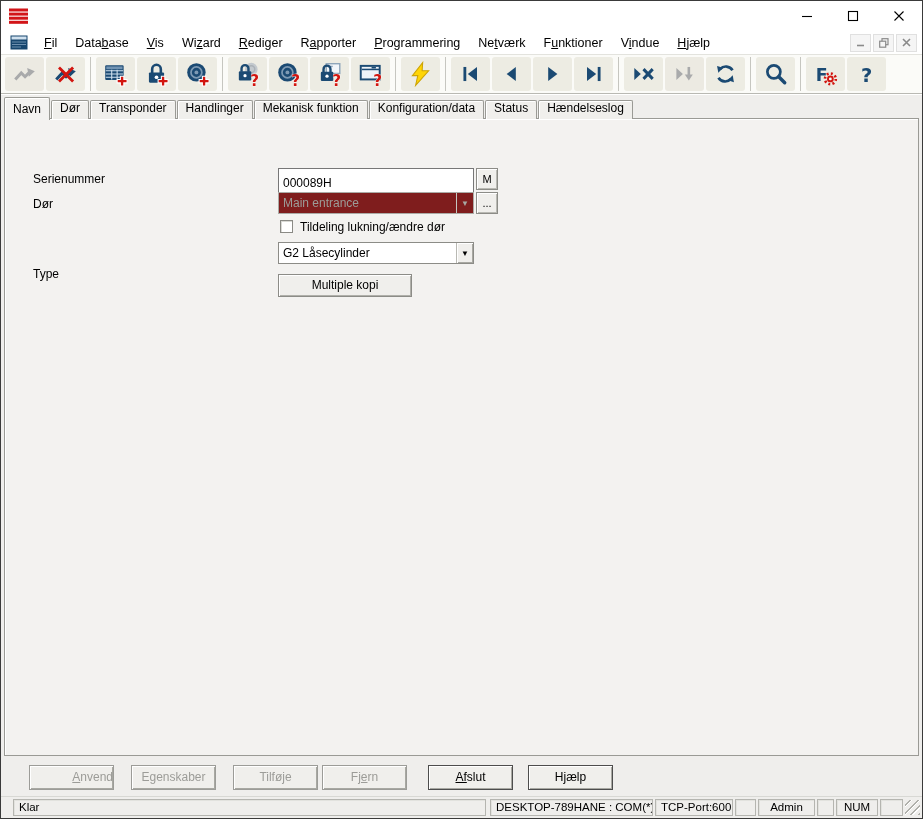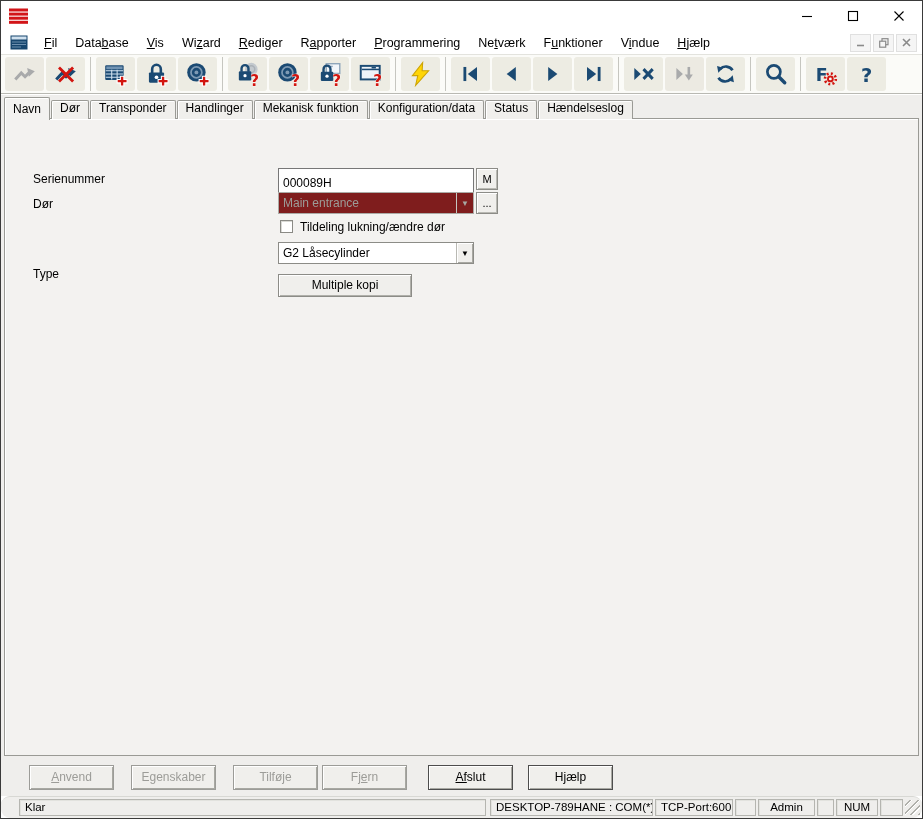--- a/index.html
+++ b/index.html
@@ -51,21 +51,21 @@
   .checkbox { position:absolute; width:13px; height:13px; background:#fff; border:1px solid #8a8a85; box-shadow:inset 1px 1px 0 #d9d9d4; }
   .push-btn { position:absolute; height:23px; background:#f0efec; border:1px solid #8c8c87; box-shadow:inset 1px 1px 0 #fff, inset -1px -1px 0 #b0b0aa; font-family:inherit; font-size:12px; text-align:center; }
 
   
   .footerband { position:absolute; left:0; right:0; bottom:0; height:39px; }
   .dlg-btn { position:absolute; top:8px; width:85px; height:25px; font-family:inherit; font-size:12px; text-align:center; line-height:23px; background:#f0efec; border:1px solid #4d4d4d; box-shadow:inset 1px 1px 0 #fff, inset -1px -1px 0 #a8a8a2; }
   .dlg-btn.disabled { color:#9c9c98; border-color:#9c9c98; }
   .dlg-btn u { text-decoration:underline; }
 
   
-  .statusbar { position:absolute; left:0; right:0; bottom:0; height:22px; background:#efeeec; border-top:1px solid #d8d8d4; display:flex; align-items:center; padding:2px 2px 2px 18px; font-size:11.5px;border-radius:9px; }
+  .statusbar { position:absolute; left:0; right:0; bottom:0; height:22px; background:#efeeec; border-top:1px solid #d8d8d4; display:flex; align-items:center; padding:2px 2px 2px 12px; font-size:11.5px; }
   .sb-panel { height:17px; line-height:15px; border:1px solid #b5b5b0; box-shadow:inset 1px 1px 0 #e2e2de; background:#efeeec; padding:0 5px; white-space:nowrap; overflow:hidden; }
   .sb-left { flex:1; margin-right:2px; }
   .sb-right { margin-left:2px; text-align:center; }
   .sb-grip { width:15px; height:15px; margin-left:2px; background:
     repeating-linear-gradient(135deg, transparent 0 3px, #b0b0ab 3px 4.5px, #fff 4.5px 5.5px); }
 </style>
 </head>
 <body>
 
 <svg width="0" height="0" style="position:absolute">
@@ -387,21 +387,21 @@
       <span class="fld-label" style="left:28px; top:148px;">Type</span>
       <div class="combo enabled" style="left:273px; top:123px;">
         <span class="val">G2 Låsecylinder</span>
         <span class="arrow">▼</span>
       </div>
 
       <div class="push-btn" style="left:273px; top:155px; width:134px; line-height:21px;">Multiple kopi</div>
     </div>
 
     <div class="footerband" id="footerband">
-        <div class="dlg-btn disabled" style="left:28px;"><u>A</u>nvend</div>
+        <div class="dlg-btn disabled" style="left:28px;text-align:right;"><u>A</u>nvend</div>
         <div class="dlg-btn disabled" style="left:130px;">Egenskaber</div>
         <div class="dlg-btn disabled" style="left:232px;">Tilføje</div>
         <div class="dlg-btn disabled" style="left:321px;">F<u>je</u>rn</div>
         <div class="dlg-btn" style="left:427px;"><u>Af</u>slut</div>
         <div class="dlg-btn" style="left:527px;">Hjælp</div>
       </div>
   </div>
 
   <div class="statusbar">
     <div class="sb-panel sb-left">Klar</div>

